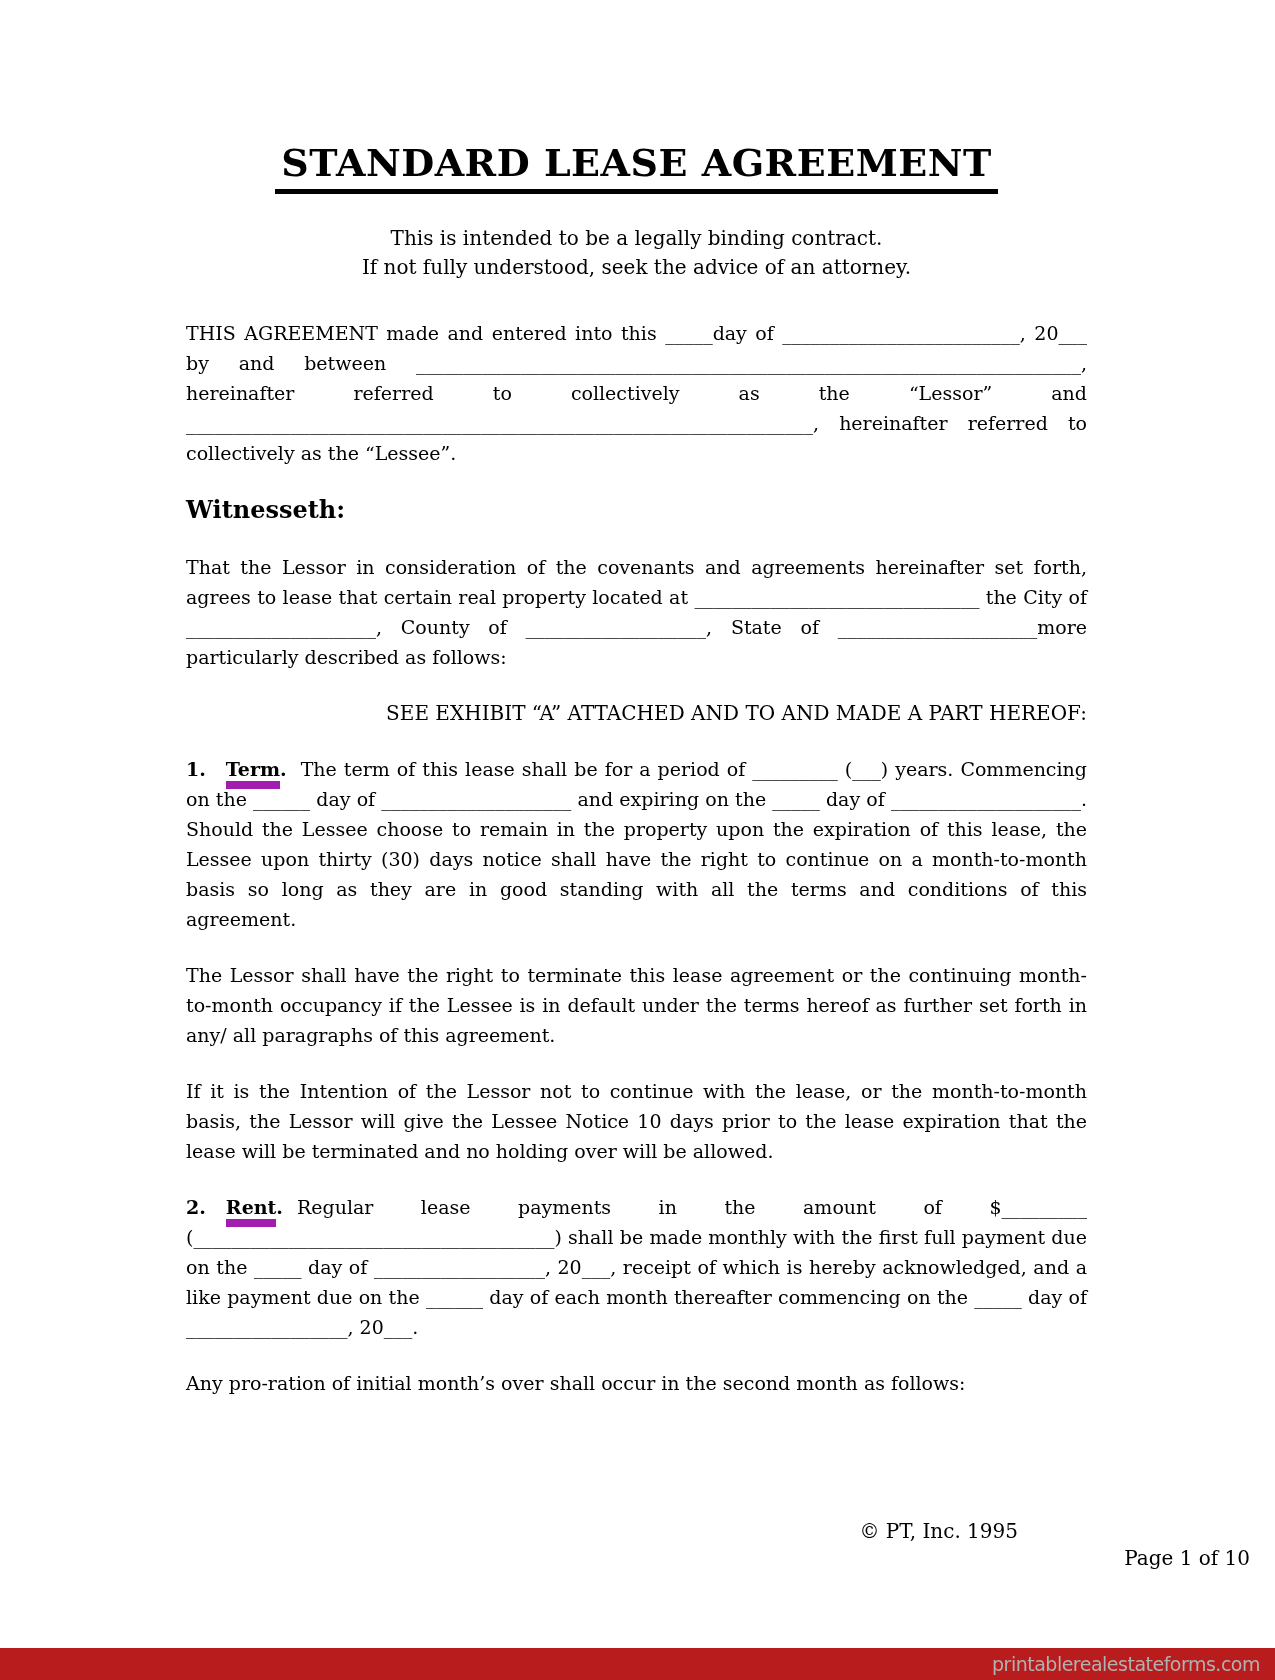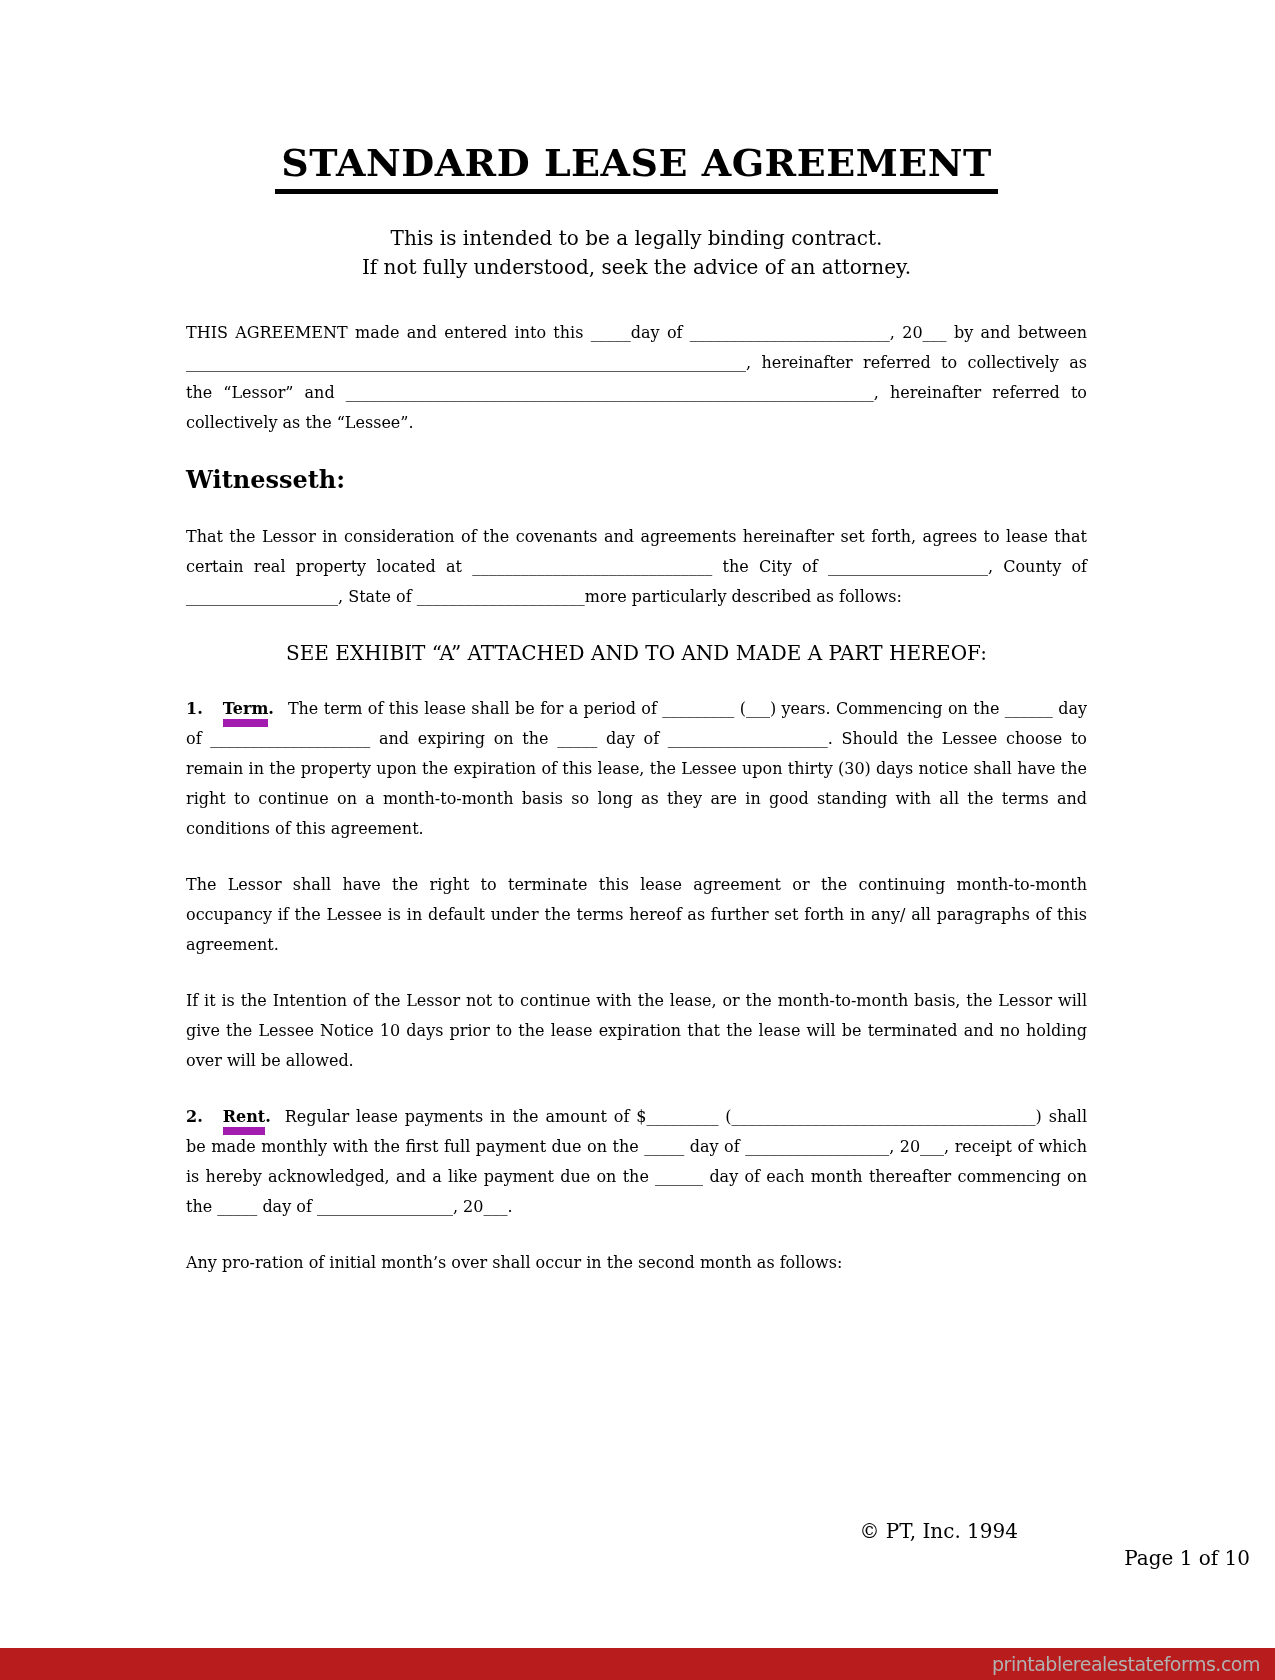--- a/index.html
+++ b/index.html
@@ -34,38 +34,38 @@
     padding: 0 6px 3px 6px;
   }
   .subtitle {
     margin: 0 0 36px 0;
     text-align: center;
     font-size: 20px;
     line-height: 29px;
   }
   .par {
     margin: 0 0 26px 0;
-    font-size: 16px;
+    font-size: 19px;
     line-height: 30px;
     text-align: justify;
     overflow-wrap: break-word;
     word-wrap: break-word;
   }
   .heading {
     margin: 0 0 26px 0;
     font-size: 24px;
     font-weight: bold;
     line-height: 32px;
     text-align: left;
   }
   .exhibit {
     margin: 0 0 26px 0;
     font-size: 20px;
     line-height: 30px;
-    text-align: center;
+    text-align: right;
   }
   .c-num { margin-right: 20px; }
   .c-title { border-bottom: 8px solid #a21caf; padding-bottom: 1px; }
   .c-punct { margin-right: 14px; }
   .copyright {
     position: absolute;
     top: 1516px;
     right: 257px;
     font-size: 20px;
     line-height: 30px;
@@ -112,20 +112,20 @@
         <p class="par">That the Lessor in consideration of the covenants and agreements hereinafter set forth, agrees to lease that certain real property located at ______________________________ the City of ____________________, County of ___________________, State of _____________________more particularly described as follows:</p>
         <p class="exhibit">SEE EXHIBIT “A” ATTACHED AND TO AND MADE A PART HEREOF:</p>
         <p class="par"><b class="c-num">1.</b><b class="c-title">Term</b><b class="c-punct">.</b><span>The term of this lease shall be for a period of _________ (___) years. Commencing on the ______ day of ____________________ and expiring on the _____ day of ____________________. Should the Lessee choose to remain in the property upon the expiration of this lease, the Lessee upon thirty (30) days notice shall have the right to continue on a month-to-month basis so long as they are in good standing with all the terms and conditions of this agreement.</span></p>
         <p class="par">The Lessor shall have the right to terminate this lease agreement or the continuing month-to-month occupancy if the Lessee is in default under the terms hereof as further set forth in any/ all paragraphs of this agreement.</p>
         <p class="par">If it is the Intention of the Lessor not to continue with the lease, or the month-to-month basis, the Lessor will give the Lessee Notice 10 days prior to the lease expiration that the lease will be terminated and no holding over will be allowed.</p>
         <p class="par"><b class="c-num">2.</b><b class="c-title">Rent</b><b class="c-punct">.</b><span>Regular lease payments in the amount of $_________ (______________________________________) shall be made monthly with the first full payment due on the _____ day of __________________, 20___, receipt of which is hereby acknowledged, and a like payment due on the ______ day of each month thereafter commencing on the _____ day of _________________, 20___.</span></p>
         <p class="par">Any pro-ration of initial month’s over shall occur in the second month as follows:</p>
       </div>
   </div>
 
-  <div class="copyright">© PT, Inc. 1994</div>
+  <div class="copyright">© PT, Inc. 1995</div>
 
   <div class="pagenum">Page 1 of 10</div>
 
   <div class="footerbar">
     <span>printablerealestateforms.com</span>
   </div>
 </div>
 
 </body></html>

